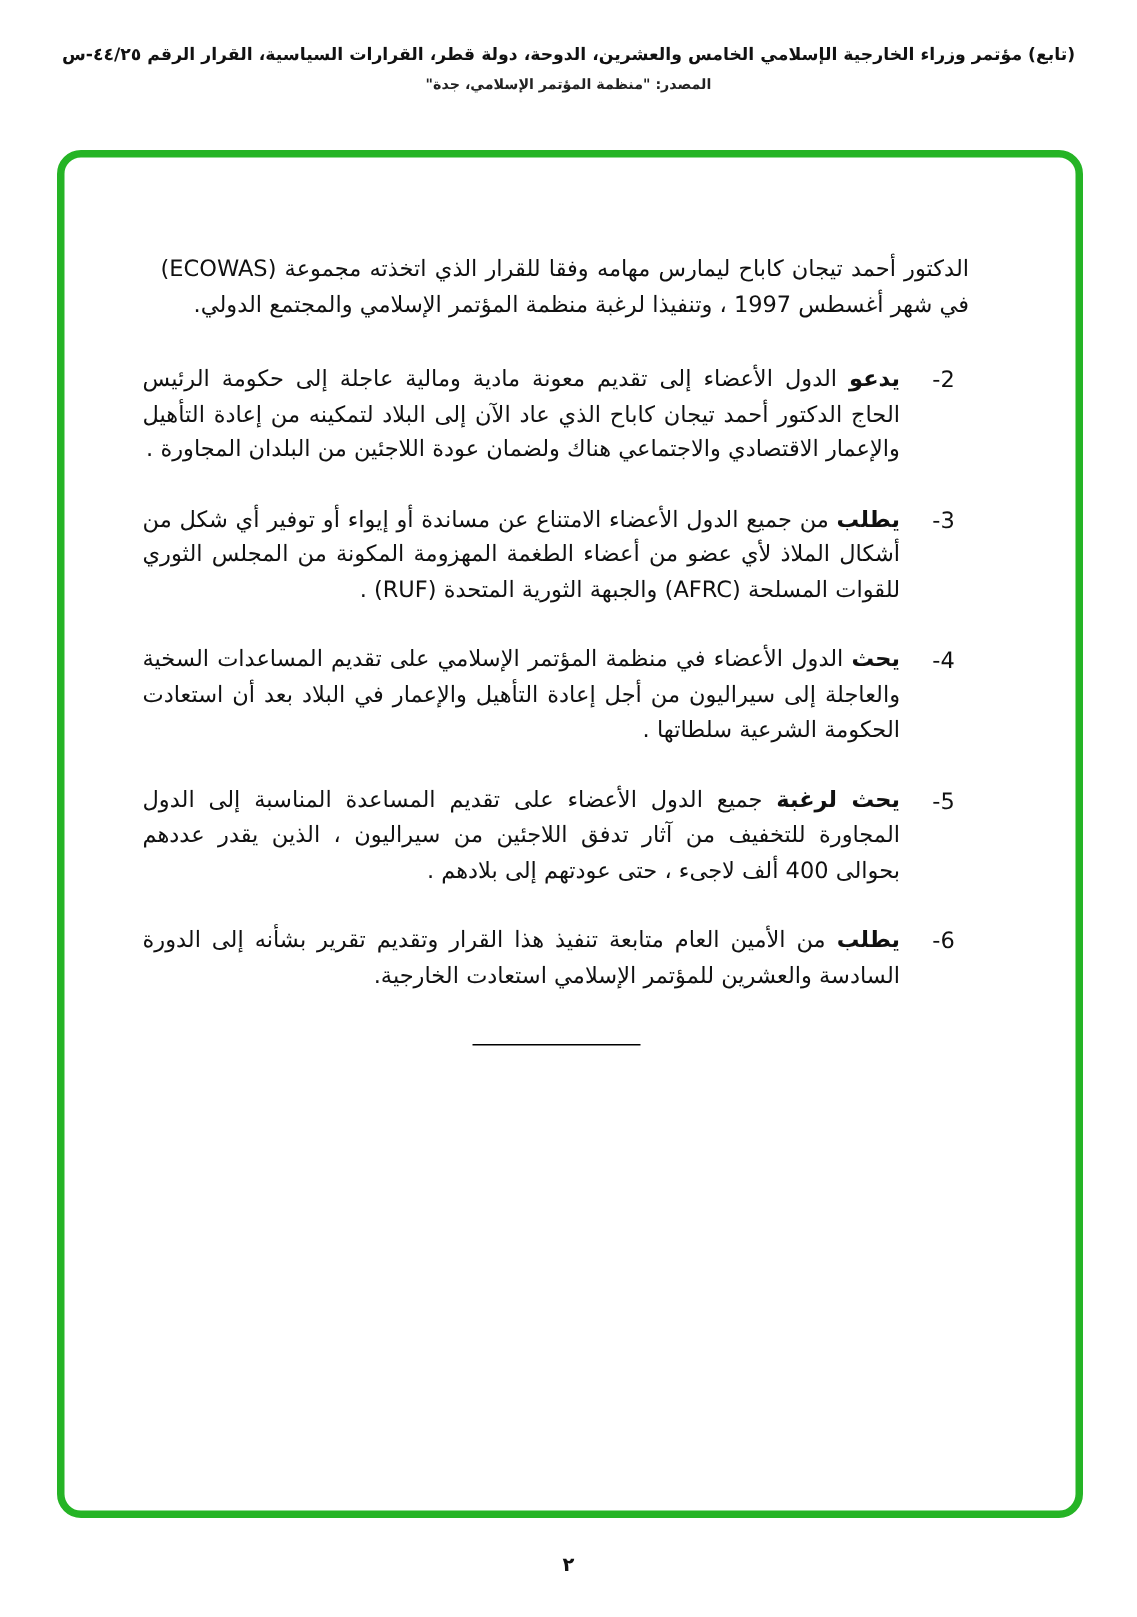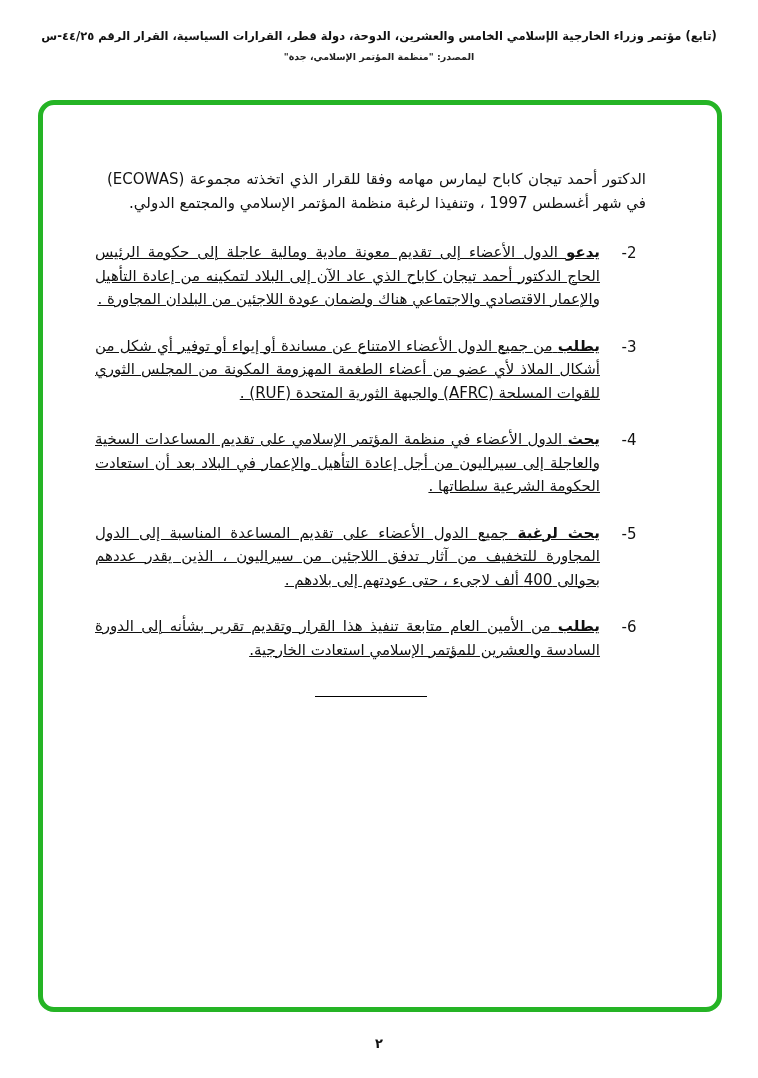--- a/index.html
+++ b/index.html
@@ -69,21 +69,20 @@
     width: 34px;
     direction: ltr;
     text-align: center;
     font-size: 15px;
     padding-top: 1px;
   }
   .item-body {
     flex: 1 1 auto;
     margin-right: 12px; 
     text-align: justify;
-    text-decoration: underline;
   }
   .lead {
     font-weight: bold;
   }
   .divider {
     width: 112px;
     border: 0;
     border-top: 1.5px solid #000000;
     margin: 34px auto 0 auto;
   }

